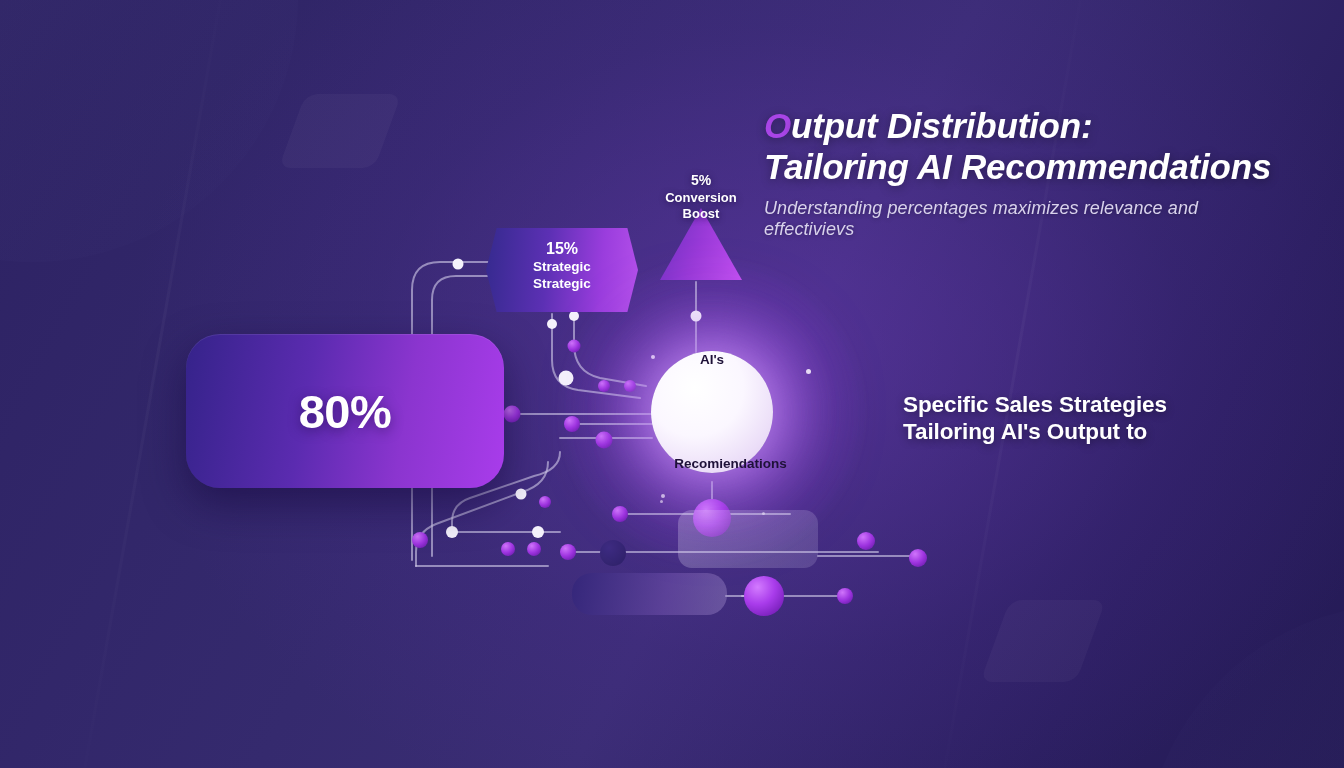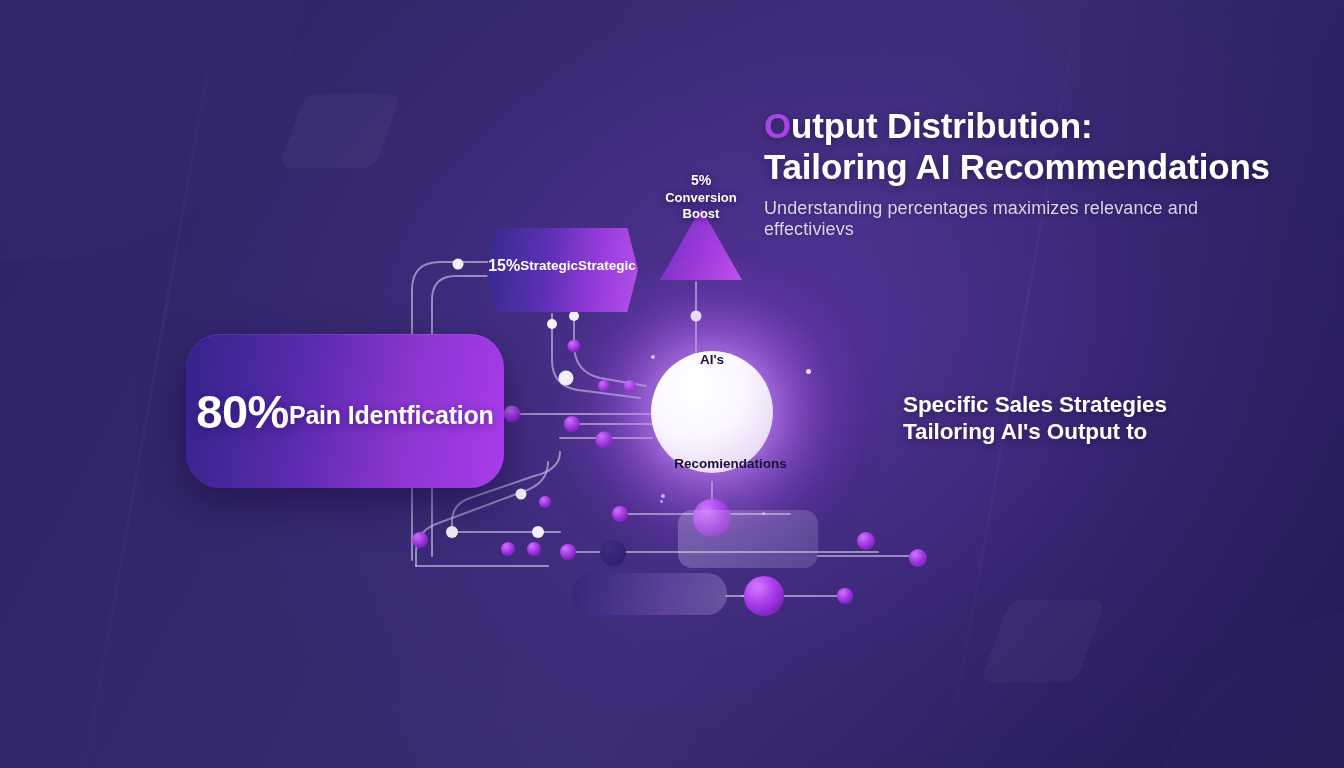--- a/index.html
+++ b/index.html
@@ -30,21 +30,21 @@
   .bg-para.one { left:292px; top:94px; width:96px; height:74px; }
   .bg-para.two { left:995px; top:600px; width:96px; height:82px; }
 
   .bg-streak {
     position:absolute; top:-60px; width:3px; height:900px;
     background:linear-gradient(180deg, rgba(255,255,255,0) 0%, rgba(255,255,255,0.035) 45%, rgba(255,255,255,0) 100%);
     transform:rotate(10deg);
   }
 
   
-  .header { position:absolute; left:764px; top:106px; width:520px; }
+  .header { position:absolute; left:764px; top:106px; width:520px;font-style:italic; }
   .title-l1, .title-l2 {
     font-size:35px; font-weight:bold; color:#ffffff; line-height:1.16;
     letter-spacing:-0.2px; text-shadow:0 2px 10px rgba(0,0,0,0.35);
   }
   .title-l1 .accent { color:#a845e6; }
   .subtitle {
     margin-top:11px; font-size:18px; color:#d9d3ec; font-weight:400;
     letter-spacing:0.1px; text-shadow:0 1px 5px rgba(0,0,0,0.3);
   }
 
@@ -72,21 +72,21 @@
   .card-80 .lbl {
     margin-top:9px; font-size:25px; font-weight:bold; color:#ffffff;
     text-shadow:0 2px 9px rgba(30,10,70,0.45); letter-spacing:-0.2px;
   }
 
   
   .hex-15 {
     position:absolute; left:486px; top:228px; width:152px; height:84px;
     background:linear-gradient(95deg, #352a8e 0%, #5c30b4 40%, #9a3ddd 75%, #b450ea 100%);
     clip-path:polygon(7% 0%, 93% 0%, 100% 50%, 93% 100%, 7% 100%, 0% 50%);
-    display:flex; flex-direction:row; align-items:center; justify-content:center;
+    display:flex; flex-direction:column; align-items:center; justify-content:center;
     padding-bottom:8px;
   }
   .hex-15 .pct { font-size:16px; font-weight:bold; color:#fff; line-height:1.25; }
   .hex-15 .lbl { font-size:13.5px; font-weight:bold; color:#fff; line-height:1.23; text-align:left; }
 
   
   .cone-5 {
     position:absolute; left:660px; top:208px; width:82px; height:72px;
     background:linear-gradient(110deg, #6a2fbe 0%, #9a3ad8 50%, #c24ff0 100%);
     clip-path:polygon(50% 0%, 100% 100%, 0% 100%);
@@ -229,21 +229,20 @@
   <div class="sparkle" style="left:661px;top:494px;width:4px;height:4px;opacity:0.7;"></div>
   <div class="sparkle" style="left:660px;top:500px;width:3px;height:3px;opacity:0.6;"></div>
   <div class="sparkle" style="left:762px;top:512px;width:3px;height:3px;opacity:0.55;"></div>
 
   <div class="orb-dark"></div>
   <div class="slab-a"></div>
   <div class="slab-b"></div>
 
   <div class="card-80">
     <div class="pct">80%</div>
-    <div class="lbl">Pain Identfication</div>
   </div>
 
   <div class="hex-15">
     <div class="pct">15%</div>
     <div class="lbl">Strategic</div>
     <div class="lbl">Strategic</div>
   </div>
 
   <div class="cone-5"></div>
   <div class="cone-5-text">

